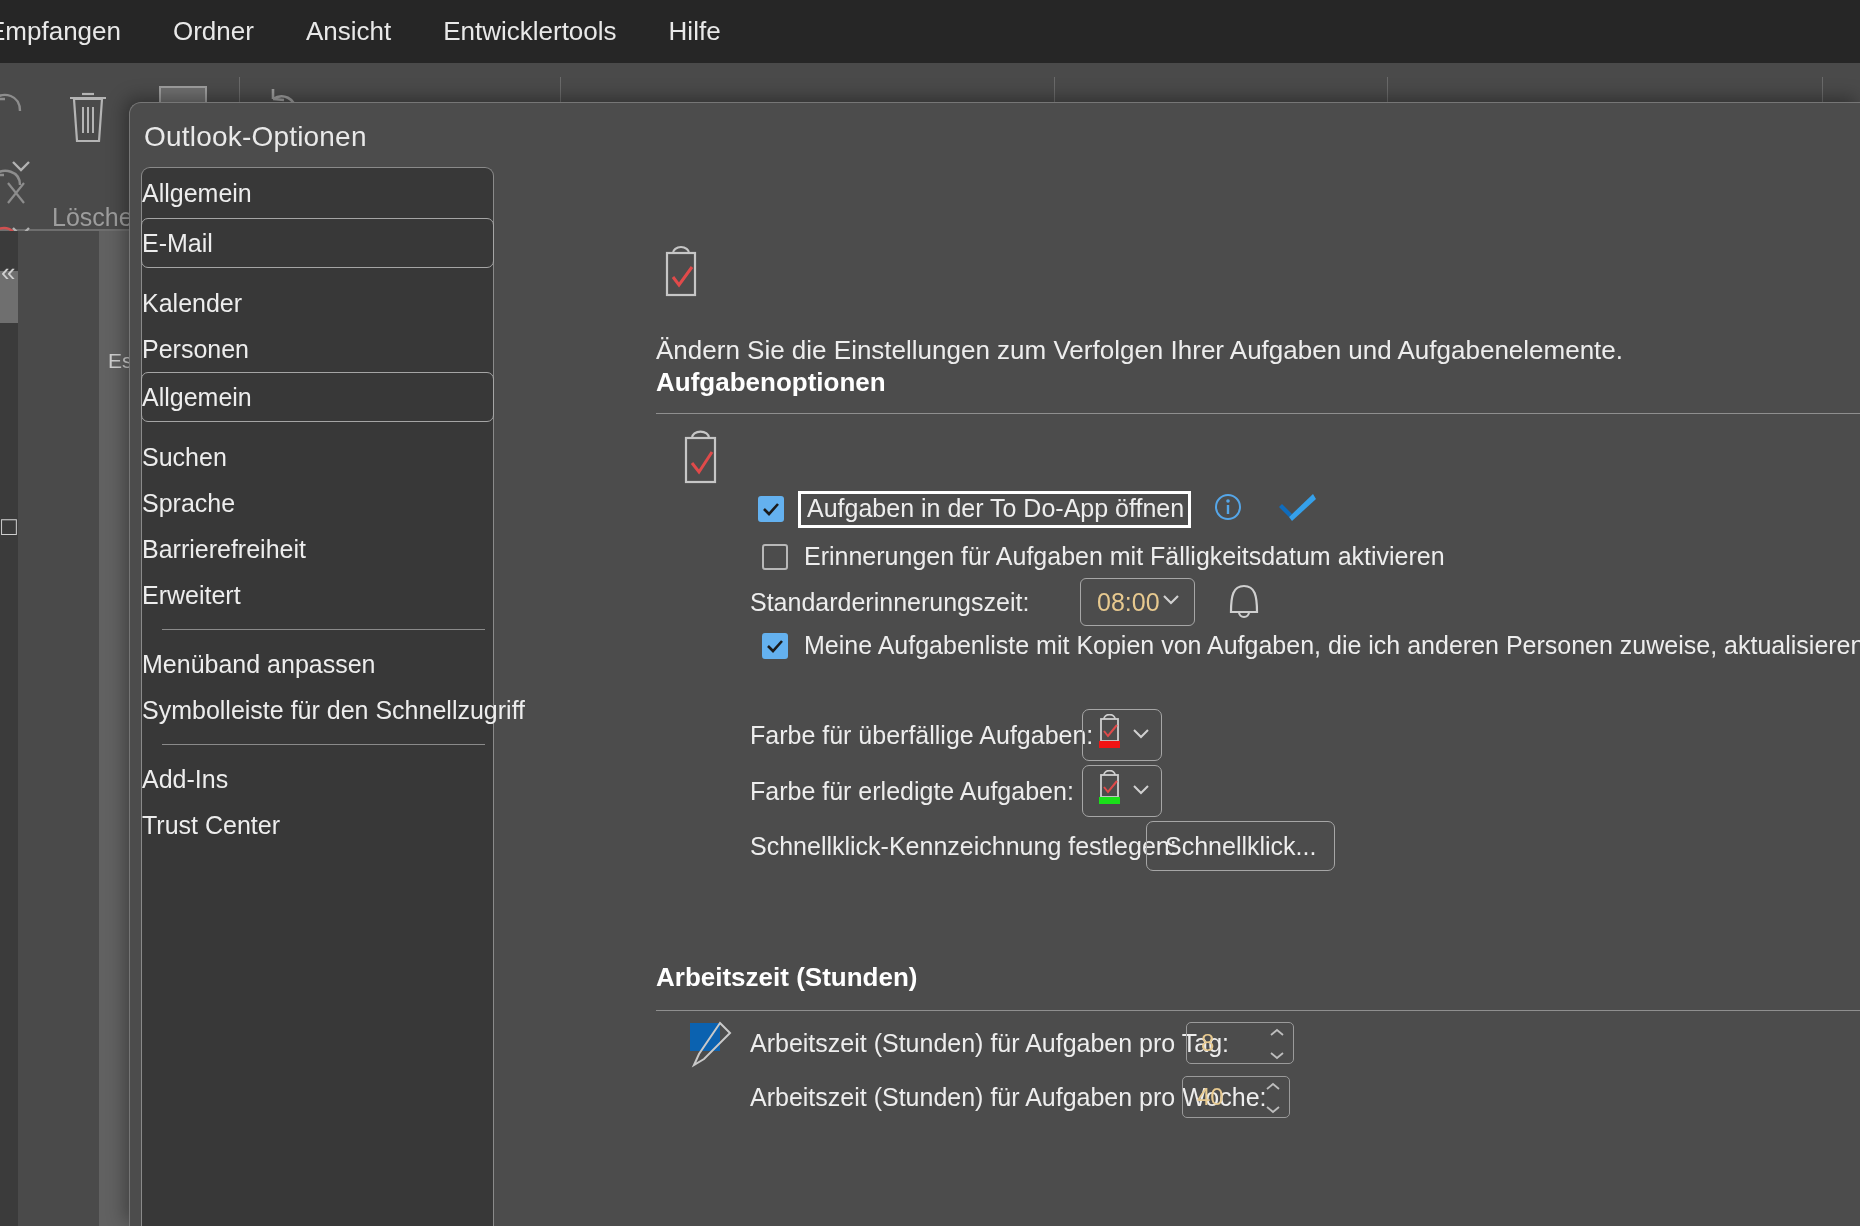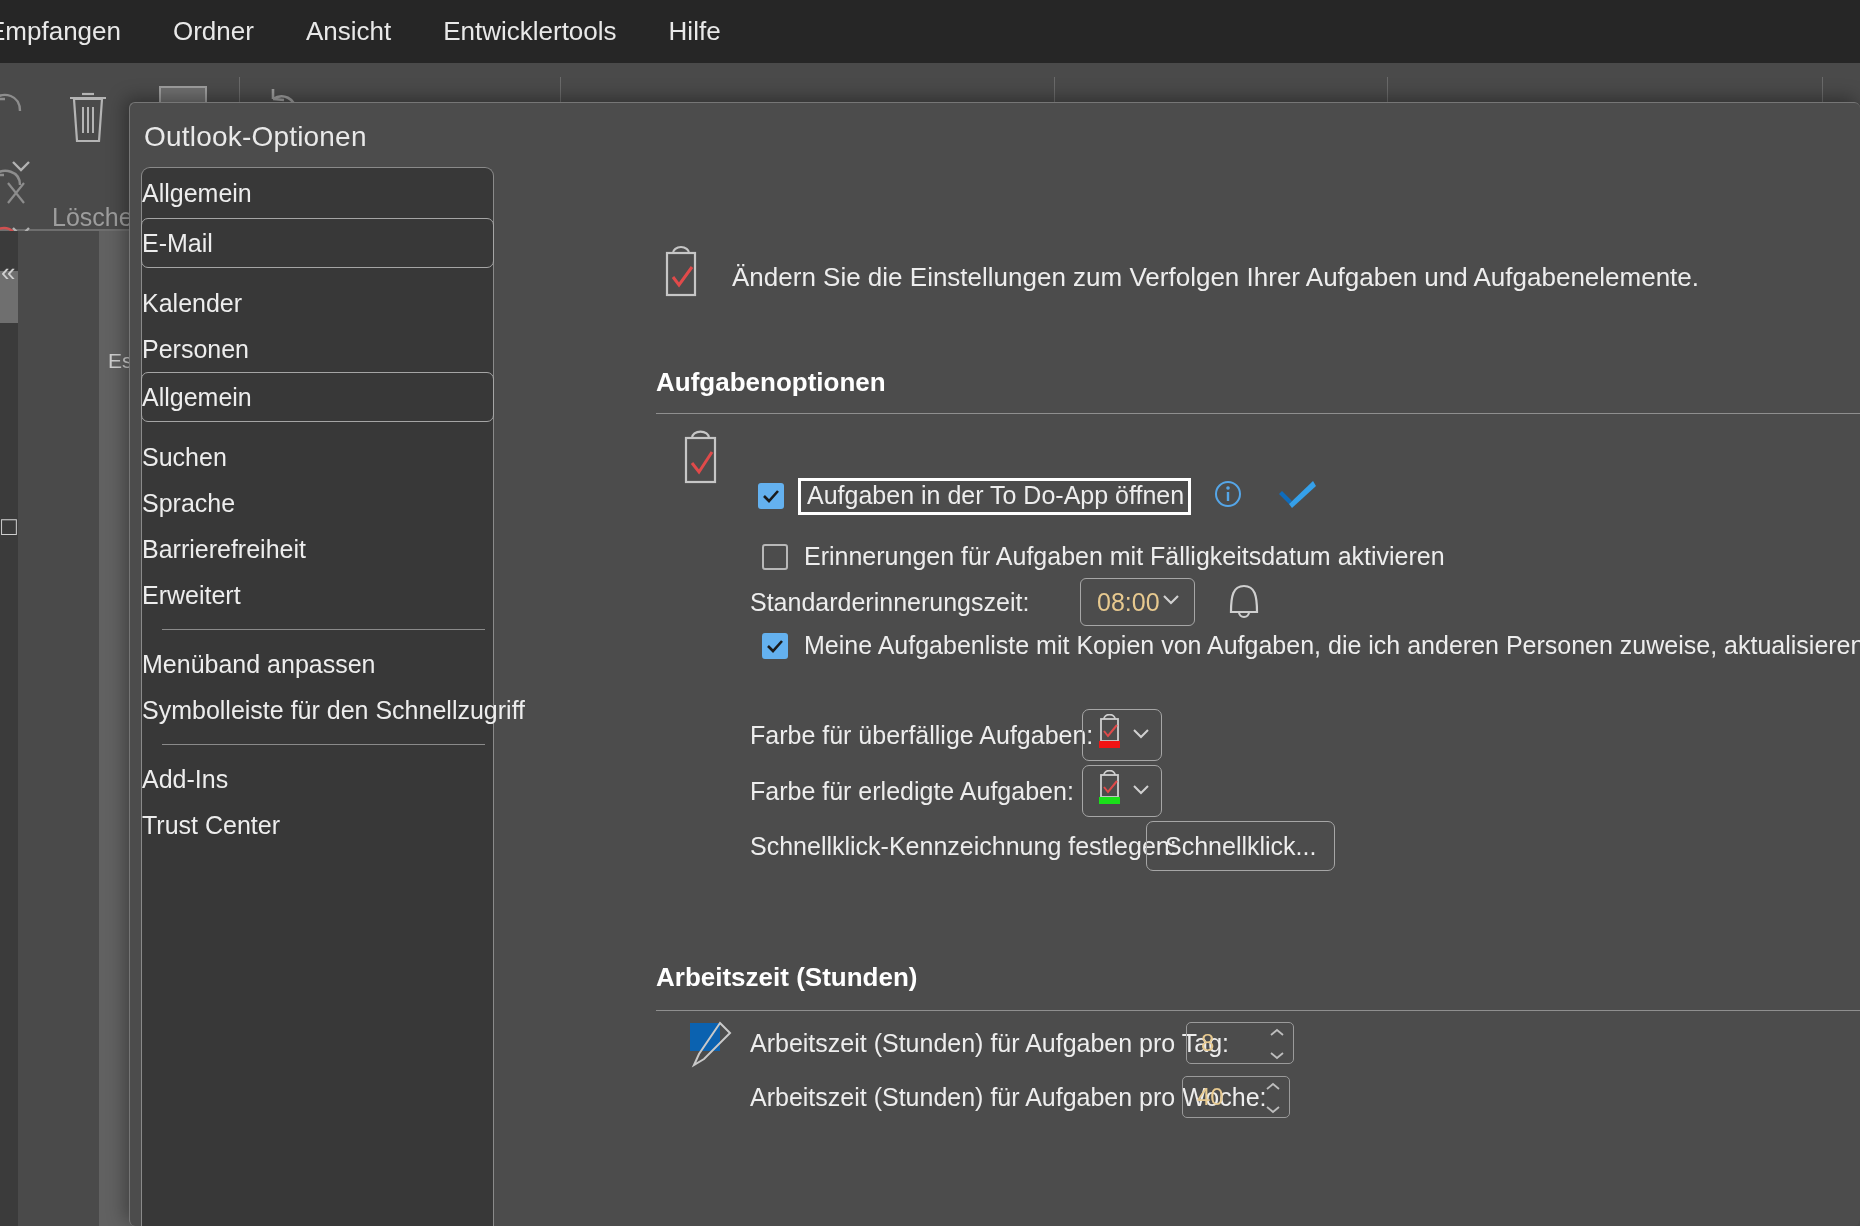--- a/index.html
+++ b/index.html
@@ -77,21 +77,20 @@
 
   
   #dialog {
     position: absolute; left: 129px; top: 102px;
     width: 1731px; height: 1124px;
     background: #4c4c4c;
     border-top-left-radius: 12px;
     border-left: 1px solid #767676;
     border-top: 1px solid #767676;
     box-shadow: -4px -4px 18px rgba(0,0,0,0.35);
-    border-radius: 6px;
   }
   #dialog-title {
     position: absolute; left: 14px; top: 18px;
     color: #e9e9e9; font-size: 28px; letter-spacing: .2px;
   }
 
   
   #side {
     position: absolute; left: 11px; top: 64px; width: 353px; height: 1060px;
     background: #383838;
@@ -113,21 +112,21 @@
   .side-sep {
     height: 1px; background: #8a8a8a; margin: 11px 8px 11px 20px;
   }
   .side-spacer-xs { height: 12px; }
 
   
   #main { position: absolute; left: 382px; top: 64px; right: 0; bottom: 0; }
 
   .intro {
     position: absolute; left: 140px; top: 120px;
-    display: flex; align-items: center; gap: 26px;
+    display: flex; gap: 26px; flex-direction: column;
   }
   .intro-text { color: #ededed; font-size: 26px; white-space: nowrap; }
 
   .sec-head {
     position: absolute; color: #ffffff; font-size: 26px; font-weight: bold;
   }
   .sec-rule {
     position: absolute; height: 1px; background: #8f8f8f;
   }
 
@@ -390,21 +389,21 @@
     <div class="sec-rule" style="left:144px; top:246px; width:1240px;"></div>
 
     <span style="position:absolute; left:162px; top:262px;">
       <svg width="54" height="64" viewBox="0 0 54 64">
         <path d="M18 9 a8 6 0 0 1 17 0" fill="none" stroke="#c6c6c6" stroke-width="2.2"></path>
         <rect x="12" y="9" width="29" height="44" fill="none" stroke="#c6c6c6" stroke-width="2.2"></rect>
         <path d="M18 34 L25 43 L38 23" fill="none" stroke="#e04a4a" stroke-width="3"></path>
       </svg>
     </span>
 
-    <div class="row" style="left:246px; top:310px; gap:14px;">
+    <div class="row" style="left:246px; top:323px; gap:14px;">
       <span class="cbx on">
         <svg width="18" height="14" viewBox="0 0 18 14">
             <path d="M2 7 L7 12 L16 2" fill="none" stroke="#1b1b1b" stroke-width="2.6"></path>
           </svg>
       </span>
       <span class="lbl focusbox"><span>Aufgaben in der To Do-App öffnen</span></span>
       <span style="margin-left:8px;">
         <svg width="30" height="30" viewBox="0 0 30 30">
           <circle cx="15" cy="15" r="12" fill="none" stroke="#55a6e8" stroke-width="2"></circle>
           <circle cx="15" cy="9" r="1.8" fill="#55a6e8"></circle>

